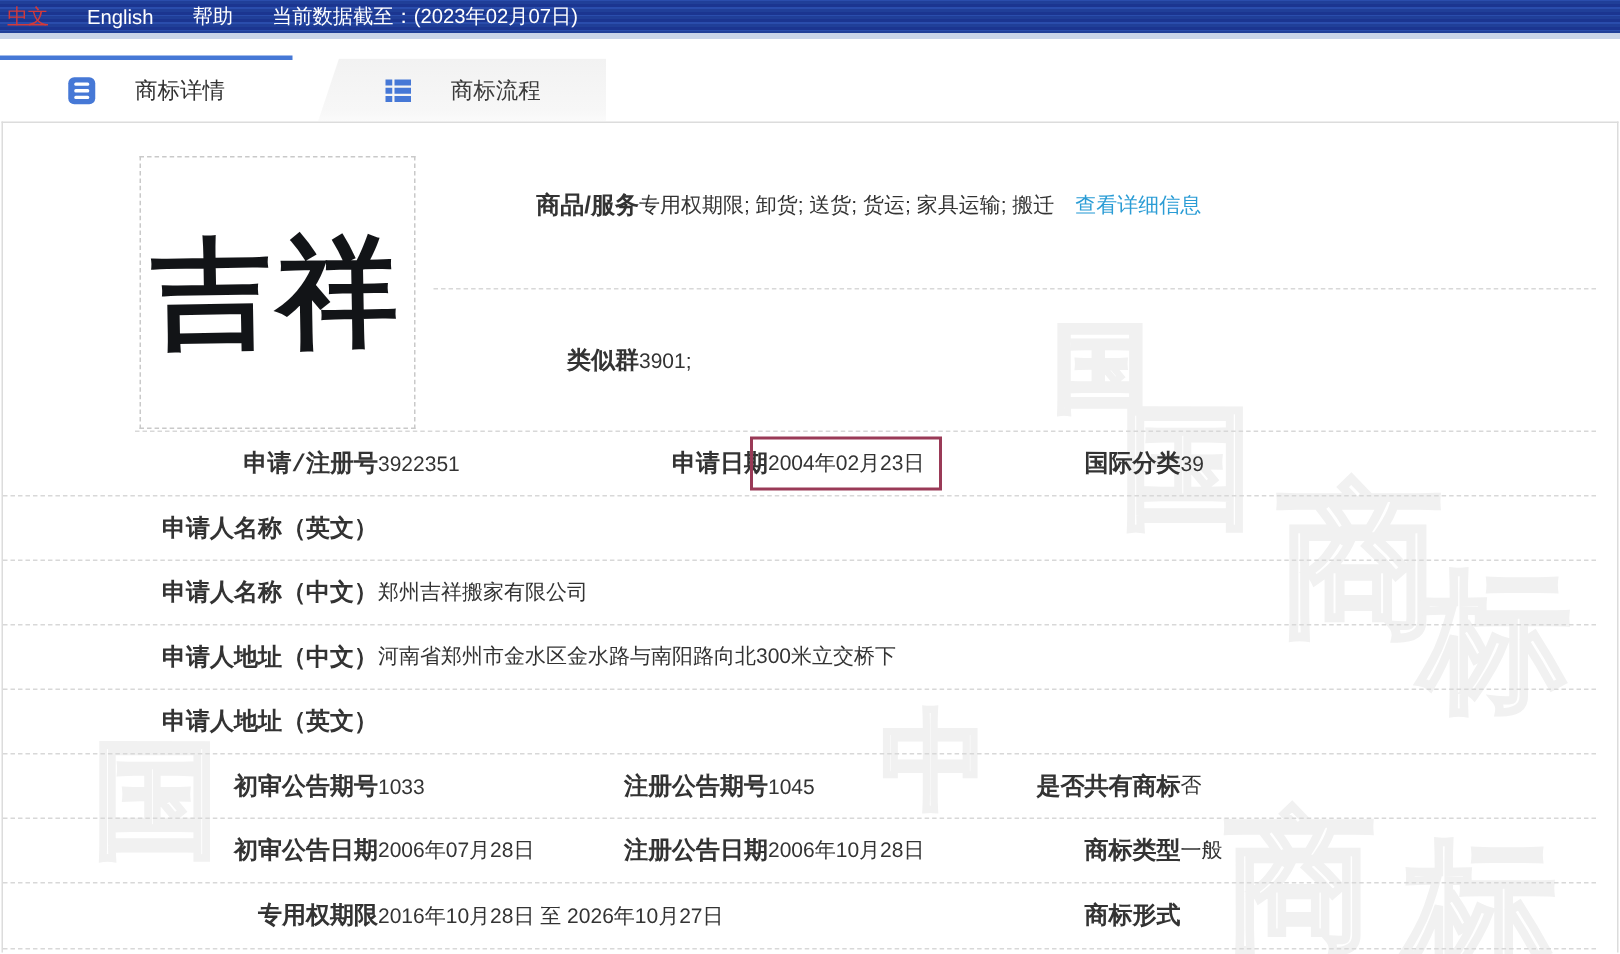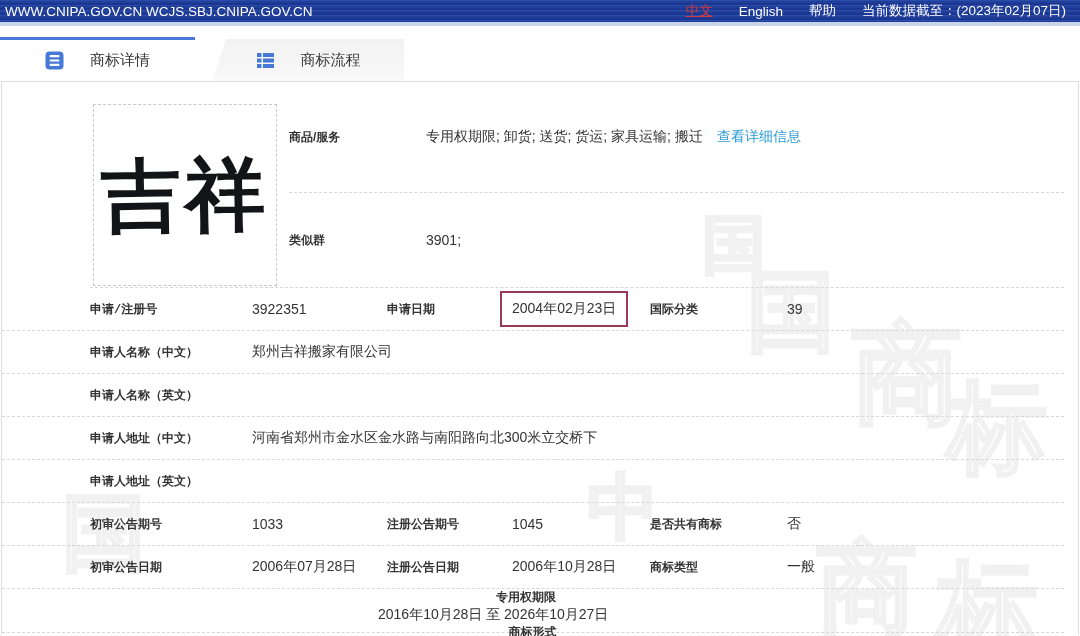--- a/index.html
+++ b/index.html
@@ -43,48 +43,47 @@
   .tm-text{ font-family:"DejaVu Serif","Liberation Serif",serif; font-weight:bold;
         font-size:80px; color:#121417; letter-spacing:4px; line-height:1;
         transform:rotate(-1deg); }
 
   .top-rows{ margin-left:287px; }
   .row-goods{ height:111px; display:flex; align-items:center; }
   .row-similar{ height:94px; display:flex; align-items:center; }
   .dash-b{ border-bottom:1px dashed #d8d8d8; }
   .dash-b-right{ border-bottom:1px dashed #d8d8d8; margin-right:14px; }
 
-  .lbl{ font-weight:bold; color:#333; font-size:12px; }
+  .lbl{ font-weight:bold; color:#333; font-size:16px;text-align:right; }
   .val{ color:#333; font-size:14px; }
   .lbl-goods{ width:137px; flex:0 0 auto; }
   .link{ color:#2a9cd5; font-size:14px; margin-left:14px; cursor:pointer; }
 
   .grid-rows{ }
   .grow{ display:flex; align-items:center; height:43px;
          padding-left:88px; margin-right:14px;
          border-bottom:1px dashed #d8d8d8; }
-  .grow:last-child{ border-bottom:1px dashed #d8d8d8;flex-direction:column; }
+  .grow:last-child{ border-bottom:1px dashed #d8d8d8; }
   .c-l1{ width:162px; flex:0 0 auto;font-family:Liberation Mono, monospace; }
   .c-v1{ width:135px; flex:0 0 auto; }
   .c-l2{ width:125px; flex:0 0 auto; }
   .c-v2{ width:138px; flex:0 0 auto; }
   .c-l3{ width:137px; flex:0 0 auto; }
   .c-v3{ flex:1; }
   .wide-l1{ width:162px; flex:0 0 auto; }
   .wide-v{ flex:1; }
   .span-v{ width:398px; flex:0 0 auto; }
 
   .hl{ display:inline-block; border:2px solid #9a3a57; padding:7px 10px;
        margin-left:-12px; }
 </style>
 </head>
 <body>
 
 <div class="topbar">
-  <div>WWW.CNIPA.GOV.CN WCJS.SBJ.CNIPA.GOV.CN</div>
   <div class="topbar-right">
     <span class="lang-zh">中文</span>
     <span class="lang-en">English</span>
     <span class="help-link">帮助</span>
     <span class="cutoff">当前数据截至：(2023年02月07日)</span>
   </div>
 </div>
 <div class="substrip"></div>
 
 <div class="tabbar">
@@ -149,27 +148,27 @@
       <div class="grow">
         <span class="lbl c-l1">申请/注册号</span>
         <span class="val c-v1">3922351</span>
         <span class="lbl c-l2">申请日期</span>
         <span class="c-v2"><span class="hl val">2004年02月23日</span></span>
         <span class="lbl c-l3">国际分类</span>
         <span class="val c-v3">39</span>
       </div>
 
       <div class="grow">
+        <span class="lbl wide-l1">申请人名称（英文）</span>
+        <span class="val wide-v"></span>
+      </div>
+
+      <div class="grow">
         <span class="lbl wide-l1">申请人名称（中文）</span>
         <span class="val wide-v">郑州吉祥搬家有限公司</span>
-      </div>
-
-      <div class="grow">
-        <span class="lbl wide-l1">申请人名称（英文）</span>
-        <span class="val wide-v"></span>
       </div>
 
       <div class="grow">
         <span class="lbl wide-l1">申请人地址（中文）</span>
         <span class="val wide-v">河南省郑州市金水区金水路与南阳路向北300米立交桥下</span>
       </div>
 
       <div class="grow">
         <span class="lbl wide-l1">申请人地址（英文）</span>
         <span class="val wide-v"></span>

